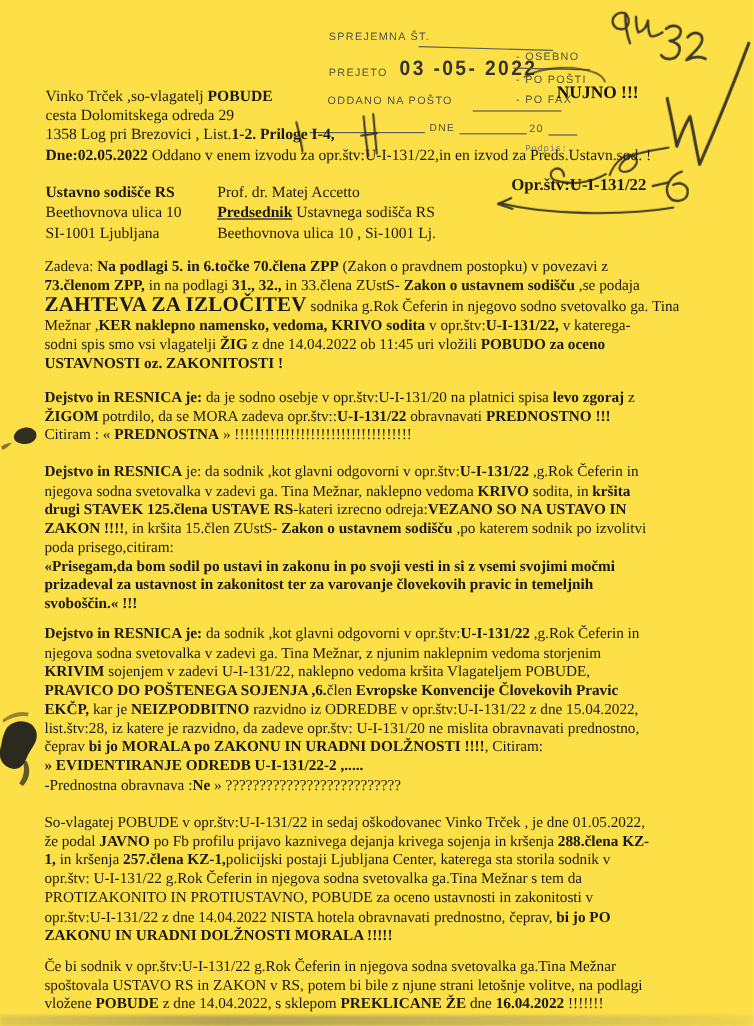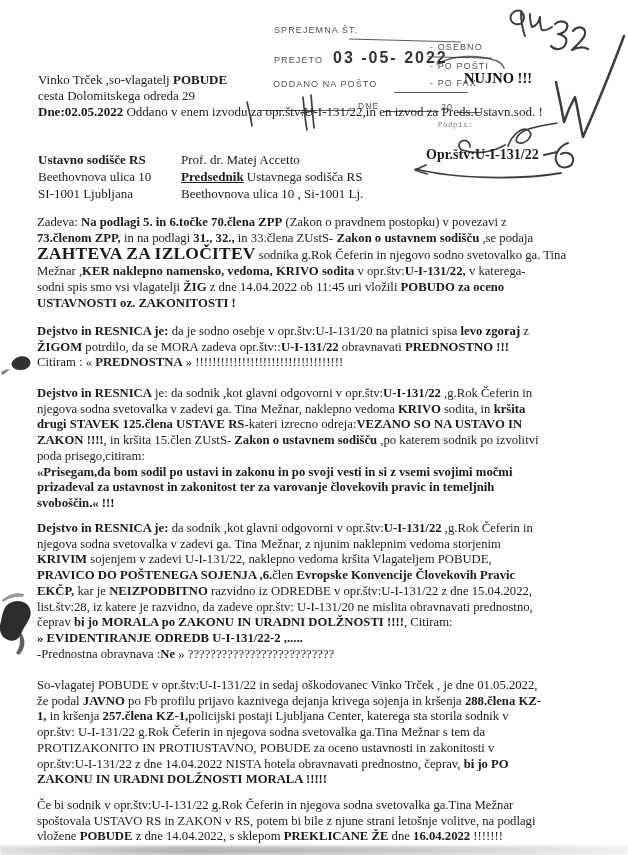--- a/index.html
+++ b/index.html
@@ -1,17 +1,17 @@
 <!DOCTYPE html>
 <html><head>
 <meta charset="utf-8">
 <style>
   html,body{margin:0;padding:0;}
   body{width:628px;height:855px;position:relative;background:#e8e6e1;font-family:"Liberation Serif",serif;}
-  .page{position:absolute;inset:0;background:#ffffff;overflow:hidden;}
+  .page{position:absolute;inset:0;background:#fde047;overflow:hidden;}
   .abs{position:absolute;}
   .doc{font-family:"Liberation Serif",serif;font-size:12.7px;line-height:15.7px;color:#1a1a1a;}
   .para{left:37px;}
   .ln{white-space:nowrap;}
   .b{font-weight:700;}
   .u{text-decoration:underline;}
   .big{font-size:17.5px;letter-spacing:.2px;text-align:center;}
   .sender{left:38px;top:72px;font-size:13px;line-height:16.2px;}
   .recip{top:151px;font-size:13px;line-height:17px;}
   .caseref{left:426px;top:147px;font-size:14px;}
@@ -51,20 +51,21 @@
     <div class="abs stline" style="left:383px;top:98px;width:56px"></div>
     <span class="abs sl" style="left:441px;top:102px">20</span>
     <div class="abs stline" style="left:457px;top:99px;width:24px"></div>
 
     <span class="abs podpis" style="left:438px;top:121px">Podpis:</span>
   </div>
 
   <div class="abs doc sender">
       <div class="ln"><span>Vinko Trček ,so-vlagatelj </span><span class="b">POBUDE</span></div>
       <div class="ln"><span>cesta Dolomitskega odreda 29</span></div>
+      <div class="ln"><span>1358 Log pri Brezovici ,   List.</span><span class="b">1-2. Priloge I-4,</span></div>
       <div class="ln"><span class="b">Dne:02.05.2022</span><span>  Oddano v enem izvodu za opr.štv:U-I-131/22,in en izvod za Preds.Ustavn.sod. !</span></div>
     </div>
 
   <div class="abs doc recip" style="left:38px">
       <div class="ln"><span class="b">Ustavno sodišče RS</span></div>
       <div class="ln"><span>Beethovnova ulica 10</span></div>
       <div class="ln"><span>SI-1001 Ljubljana</span></div>
     </div>
   <div class="abs doc recip" style="left:181px">
       <div class="ln"><span>Prof. dr. Matej Accetto</span></div>

